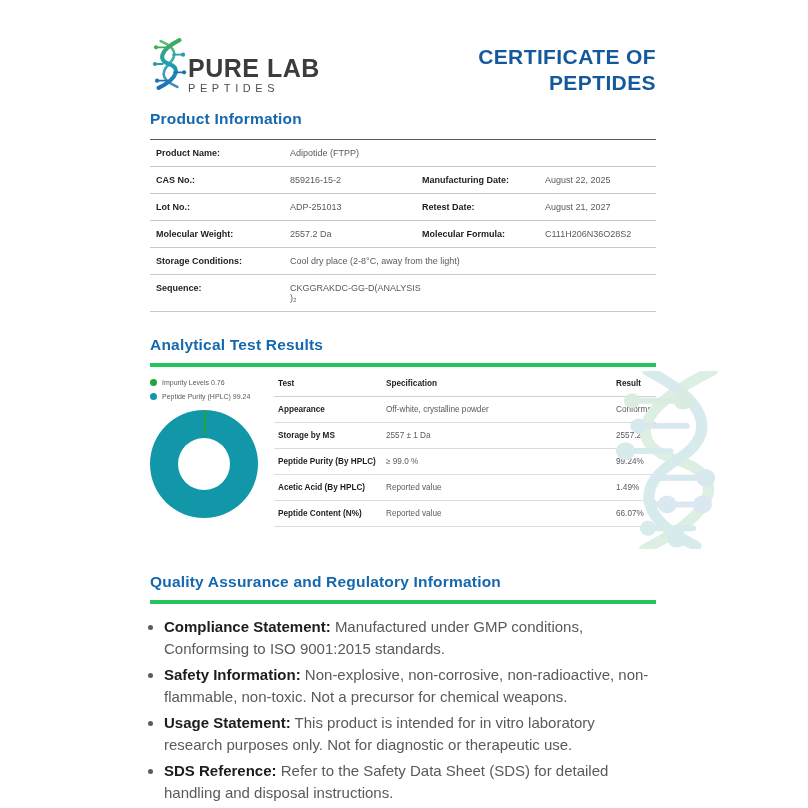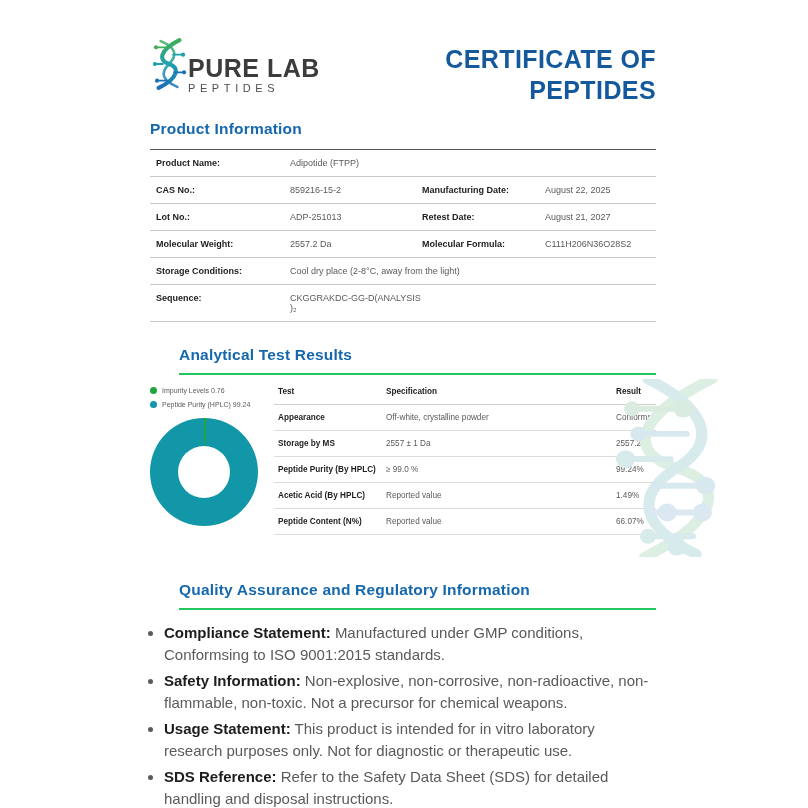--- a/index.html
+++ b/index.html
@@ -6,25 +6,25 @@
   body{width:808px;height:808px;overflow:hidden;font-family:"Liberation Sans",sans-serif;-webkit-font-smoothing:antialiased;}
   .page{position:relative;width:808px;height:808px;background:#fff;}
   .content{position:absolute;left:150px;top:38px;width:506px;}
 
   
   .header{display:flex;justify-content:space-between;align-items:flex-start;}
   .logo{display:flex;align-items:flex-end;gap:0;}
   .logo-text{display:flex;flex-direction:column;line-height:1;}
   .logo-line1{font-size:25px;font-weight:bold;color:#3c3c3c;letter-spacing:0.5px;}
   .logo-line2{font-size:11px;color:#4e4e4e;letter-spacing:4.6px;margin-top:2px;}
-  .coa-title{text-align:right;color:#15599d;font-size:25px;font-weight:bold;line-height:1.25;letter-spacing:0.4px;margin-top:6px;}
+  .coa-title{text-align:right;color:#15599d;font-size:21px;font-weight:bold;line-height:1.25;letter-spacing:0.4px;margin-top:6px;}
 
   
   .section-heading{color:#1568ae;font-size:15.5px;font-weight:bold;letter-spacing:0.2px;}
-  .ruled{border-bottom:2px solid #22c55e;padding-bottom:9px;margin-left:29px;}
+  .ruled{border-bottom:4px solid #22c55e;padding-bottom:9px;}
 
   
   .pi-heading{margin-top:13px;}
   table{border-collapse:collapse;width:100%;}
   .product-table{margin-top:11px;border-top:1px solid #595959;font-size:9px;}
   .product-table td{border-bottom:1px solid #c9c9c9;padding:8px 4px 8px 6px;vertical-align:top;}
   .product-table td.lbl{font-weight:bold;color:#1d1d1d;}
   .product-table td.val{color:#5a5a5a;}
   .col-l1{width:124px;}.col-v1{width:122px;}.col-l2{width:113px;}
   .seq-line{display:block;}

